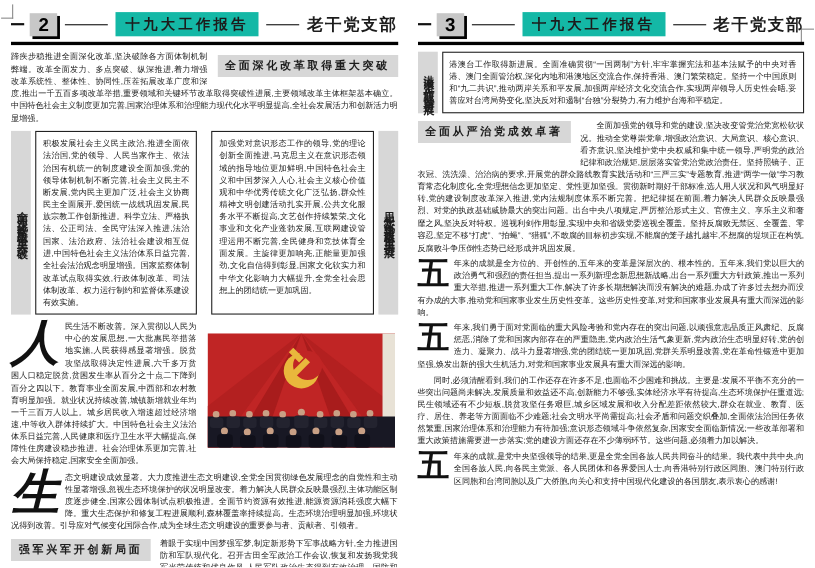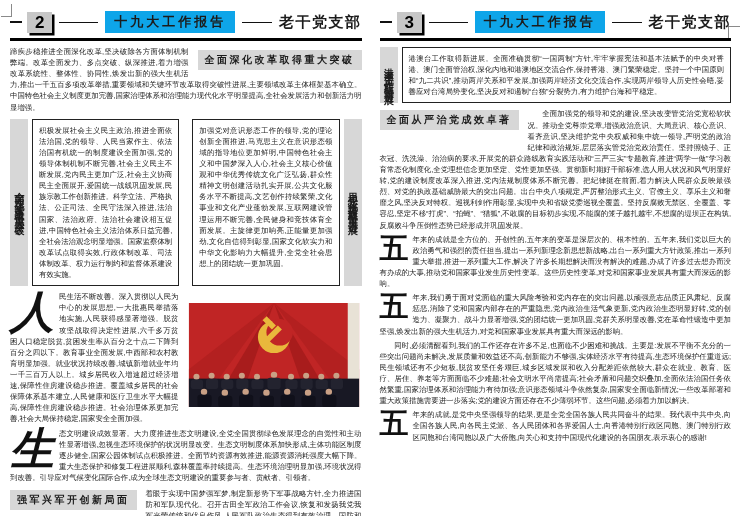--- a/index.html
+++ b/index.html
@@ -15,21 +15,21 @@
   .crop-tr { position:absolute; right:1px; top:26px; width:12px; height:14px;
              border-left:1px solid #8a8a8a; border-top:1px solid #8a8a8a; }
 
   
   .page-header { display:flex; align-items:center; height:26px; margin-top:2px; }
   .lead-rule { width:12px; border-top:2px solid #111; margin-right:5px; }
   .pagenum { background:#c7c7c7; box-shadow:2.5px 2.5px 0 #000; font-size:17px; font-weight:bold;
              line-height:21px; padding:0 8px; color:#000; }
   .hrule { flex:1; border-top:1.8px solid #111; margin:0 7px; }
   .hrule.a { flex:1.3; }
-  .title-box { background:#0ea5e9; font-weight:bold; font-size:13px; letter-spacing:3px;
+  .title-box { background:#14b8a6; font-weight:bold; font-size:13px; letter-spacing:3px;
                padding:2px 9px; white-space:nowrap; }
   .branch { font-weight:bold; font-size:15px; letter-spacing:1.5px; white-space:nowrap; }
   .thick-rule { border-top:3px solid #000; margin:3px 0 5px 0; }
 
   
   .btxt { font-size:7.4px; line-height:1.5; text-align:justify; color:#222; }
   .indent { text-indent:2em; }
 
   .headline-box { background:#d7d7d7; font-weight:bold; font-size:10px; letter-spacing:2.5px;
                   padding:3px 7px; white-space:nowrap; }
@@ -71,21 +71,21 @@
       <div class="pagenum">2</div>
       <div class="hrule a"></div>
       <div class="title-box">十九大工作报告</div>
       <div class="hrule"></div>
       <div class="branch">老干党支部</div>
     </div>
     <div class="thick-rule"></div>
 
     <div class="intro">
       <div class="headline-box hl-right">全面深化改革取得重大突破</div>
-      <div class="btxt">蹄疾步稳推进全面深化改革,坚决破除各方面体制机制弊端。改革全面发力、多点突破、纵深推进,着力增强改革系统性、整体性、协同性,焕发出新的强大生机活力,推出一千五百多项改革举措,重要领域和关键环节改革取得突破性进展,主要领域改革主体框架基本确立。中国特色社会主义制度更加完善,国家治理体系和治理能力现代化水平明显提高,全社会发展活力和创新活力明显增强。</div>
+      <div class="btxt">蹄疾步稳推进全面深化改革,坚决破除各方面体制机制弊端。改革全面发力、多点突破、纵深推进,着力增强改革系统性、整体性、协同性,压茬拓展改革广度和深度,推出一千五百多项改革举措,重要领域和关键环节改革取得突破性进展,主要领域改革主体框架基本确立。中国特色社会主义制度更加完善,国家治理体系和治理能力现代化水平明显提高,全社会发展活力和创新活力明显增强。</div>
     </div>
 
     <div class="two-col">
       <div class="colgrp">
         <div class="strip sl">全面深化改革取得重大突破</div>
         <div class="tbox btxt">积极发展社会主义民主政治,推进全面依法治国,党的领导、人民当家作主、依法治国有机统一的制度建设全面加强,党的领导体制机制不断完善,社会主义民主不断发展,党内民主更加广泛,社会主义协商民主全面展开,爱国统一战线巩固发展,民族宗教工作创新推进。科学立法、严格执法、公正司法、全民守法深入推进,法治国家、法治政府、法治社会建设相互促进,中国特色社会主义法治体系日益完善,全社会法治观念明显增强。国家监察体制改革试点取得实效,行政体制改革、司法体制改革、权力运行制约和监督体系建设有效实施。</div>
       </div>
       <div class="colgrp">
         <div class="tbox btxt">加强党对意识形态工作的领导,党的理论创新全面推进,马克思主义在意识形态领域的指导地位更加鲜明,中国特色社会主义和中国梦深入人心,社会主义核心价值观和中华优秀传统文化广泛弘扬,群众性精神文明创建活动扎实开展,公共文化服务水平不断提高,文艺创作持续繁荣,文化事业和文化产业蓬勃发展,互联网建设管理运用不断完善,全民健身和竞技体育全面发展。主旋律更加响亮,正能量更加强劲,文化自信得到彰显,国家文化软实力和中华文化影响力大幅提升,全党全社会思想上的团结统一更加巩固。</div>
         <div class="strip sr">思想文化建设取得重大进展</div>
@@ -144,24 +144,24 @@
           <rect x="9" y="97" width="15" height="13" rx="3"></rect>
             <rect x="31" y="98" width="15" height="12" rx="3"></rect>
           <rect x="53" y="97" width="15" height="13" rx="3"></rect>
             <rect x="75" y="98" width="15" height="12" rx="3"></rect>
           <rect x="97" y="97" width="15" height="13" rx="3"></rect>
             <rect x="119" y="98" width="15" height="12" rx="3"></rect>
           <rect x="141" y="97" width="15" height="13" rx="3"></rect>
         </g>
       </svg>
       <div class="btxt para">
-        <span class="dropcap dc-big">人</span><span>民生活不断改善。深入贯彻以人民为中心的发展思想,一大批惠民举措落地实施,人民获得感显著增强。脱贫攻坚战取得决定性进展,六千多万贫困人口稳定脱贫,贫困发生率从百分之十点二下降到百分之四以下。教育事业全面发展,中西部和农村教育明显加强。就业状况持续改善,城镇新增就业年均一千三百万人以上。城乡居民收入增速超过经济增速,保障性住房建设稳步推进。覆盖城乡居民的社会保障体系基本建立,人民健康和医疗卫生水平大幅提高,保障性住房建设稳步推进。社会治理体系更加完善,社会大局保持稳定,国家安全全面加强。</span>
+        <span class="dropcap dc-big">人</span><span>民生活不断改善。深入贯彻以人民为中心的发展思想,一大批惠民举措落地实施,人民获得感显著增强。脱贫攻坚战取得决定性进展,六千多万贫困人口稳定脱贫,贫困发生率从百分之十点二下降到百分之四以下。教育事业全面发展,中西部和农村教育明显加强。就业状况持续改善,城镇新增就业年均一千三百万人以上。城乡居民收入增速超过经济增速,中等收入群体持续扩大。中国特色社会主义法治体系日益完善,人民健康和医疗卫生水平大幅提高,保障性住房建设稳步推进。社会治理体系更加完善,社会大局保持稳定,国家安全全面加强。</span>
       </div>
       <div class="btxt para">
-        <span class="dropcap dc-big">生</span><span>态文明建设成效显著。大力度推进生态文明建设,全党全国贯彻绿色发展理念的自觉性和主动性显著增强,忽视生态环境保护的状况明显改变。生态文明制度体系加快形成,主体功能区制度逐步健全,国家公园体制试点积极推进。全面节约资源有效推进,能源资源消耗强度大幅下降。重大生态保护和修复工程进展顺利,森林覆盖率持续提高。生态环境治理明显加强,环境状况得到改善。引导应对气候变化国际合作,成为全球生态文明建设的重要参与者、贡献者、引领者。</span>
+        <span class="dropcap dc-big">生</span><span>态文明建设成效显著。大力度推进生态文明建设,全党全国贯彻绿色发展理念的自觉性和主动性显著增强,忽视生态环境保护的状况明显改变。着力解决人民群众反映最强烈,主体功能区制度逐步健全,国家公园体制试点积极推进。全面节约资源有效推进,能源资源消耗强度大幅下降。重大生态保护和修复工程进展顺利,森林覆盖率持续提高。生态环境治理明显加强,环境状况得到改善。引导应对气候变化国际合作,成为全球生态文明建设的重要参与者、贡献者、引领者。</span>
       </div>
     </div>
 
     <div class="military-section">
       <div class="headline-box hl-left">强军兴军开创新局面</div>
       <div class="btxt">着眼于实现中国梦强军梦,制定新形势下军事战略方针,全力推进国防和军队现代化。召开古田全军政治工作会议,恢复和发扬我党我军光荣传统和优良作风,人民军队政治生态得到有效治理。国防和军队改革取得历史性突破,形成军委管总、战区主战、军种主建新格局,人民军队组织架构和力量体系实现革命性重塑。加强练兵备战,有效遂行海上维权、反恐维稳、抢险救灾、国际维和、亚丁湾护航、人道主义救援等重大任务,武器装备加快发展,军事斗争准备取得重大进展。人民军队在中国特色强军之路上迈出坚实步伐。</div>
     </div>
   </div>
 
   <div class="page right">

